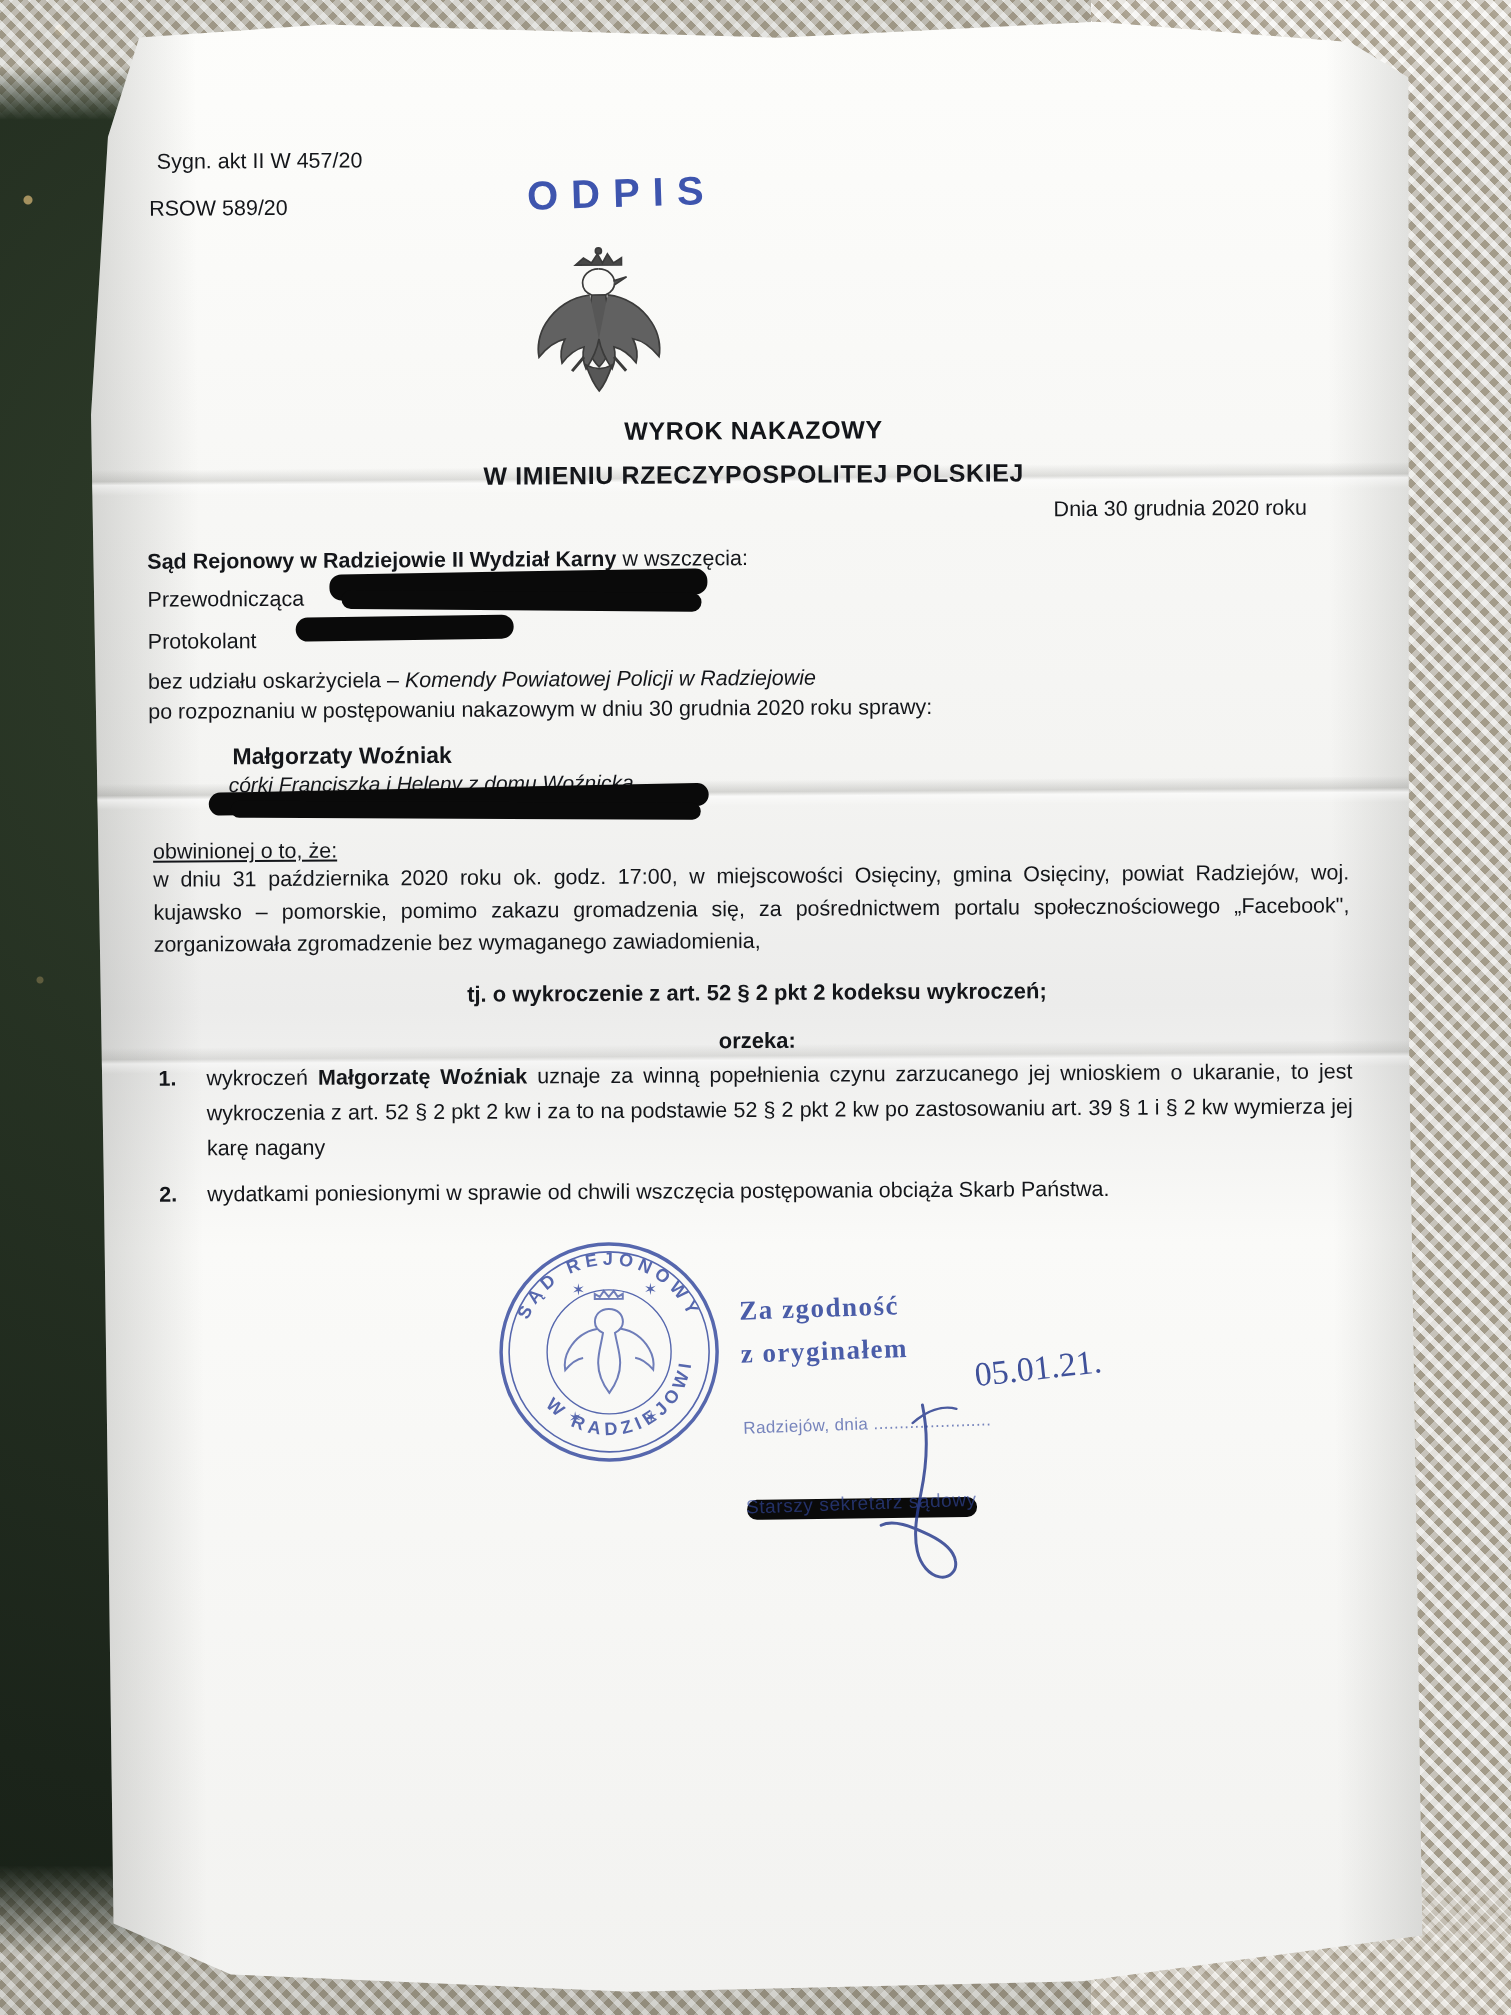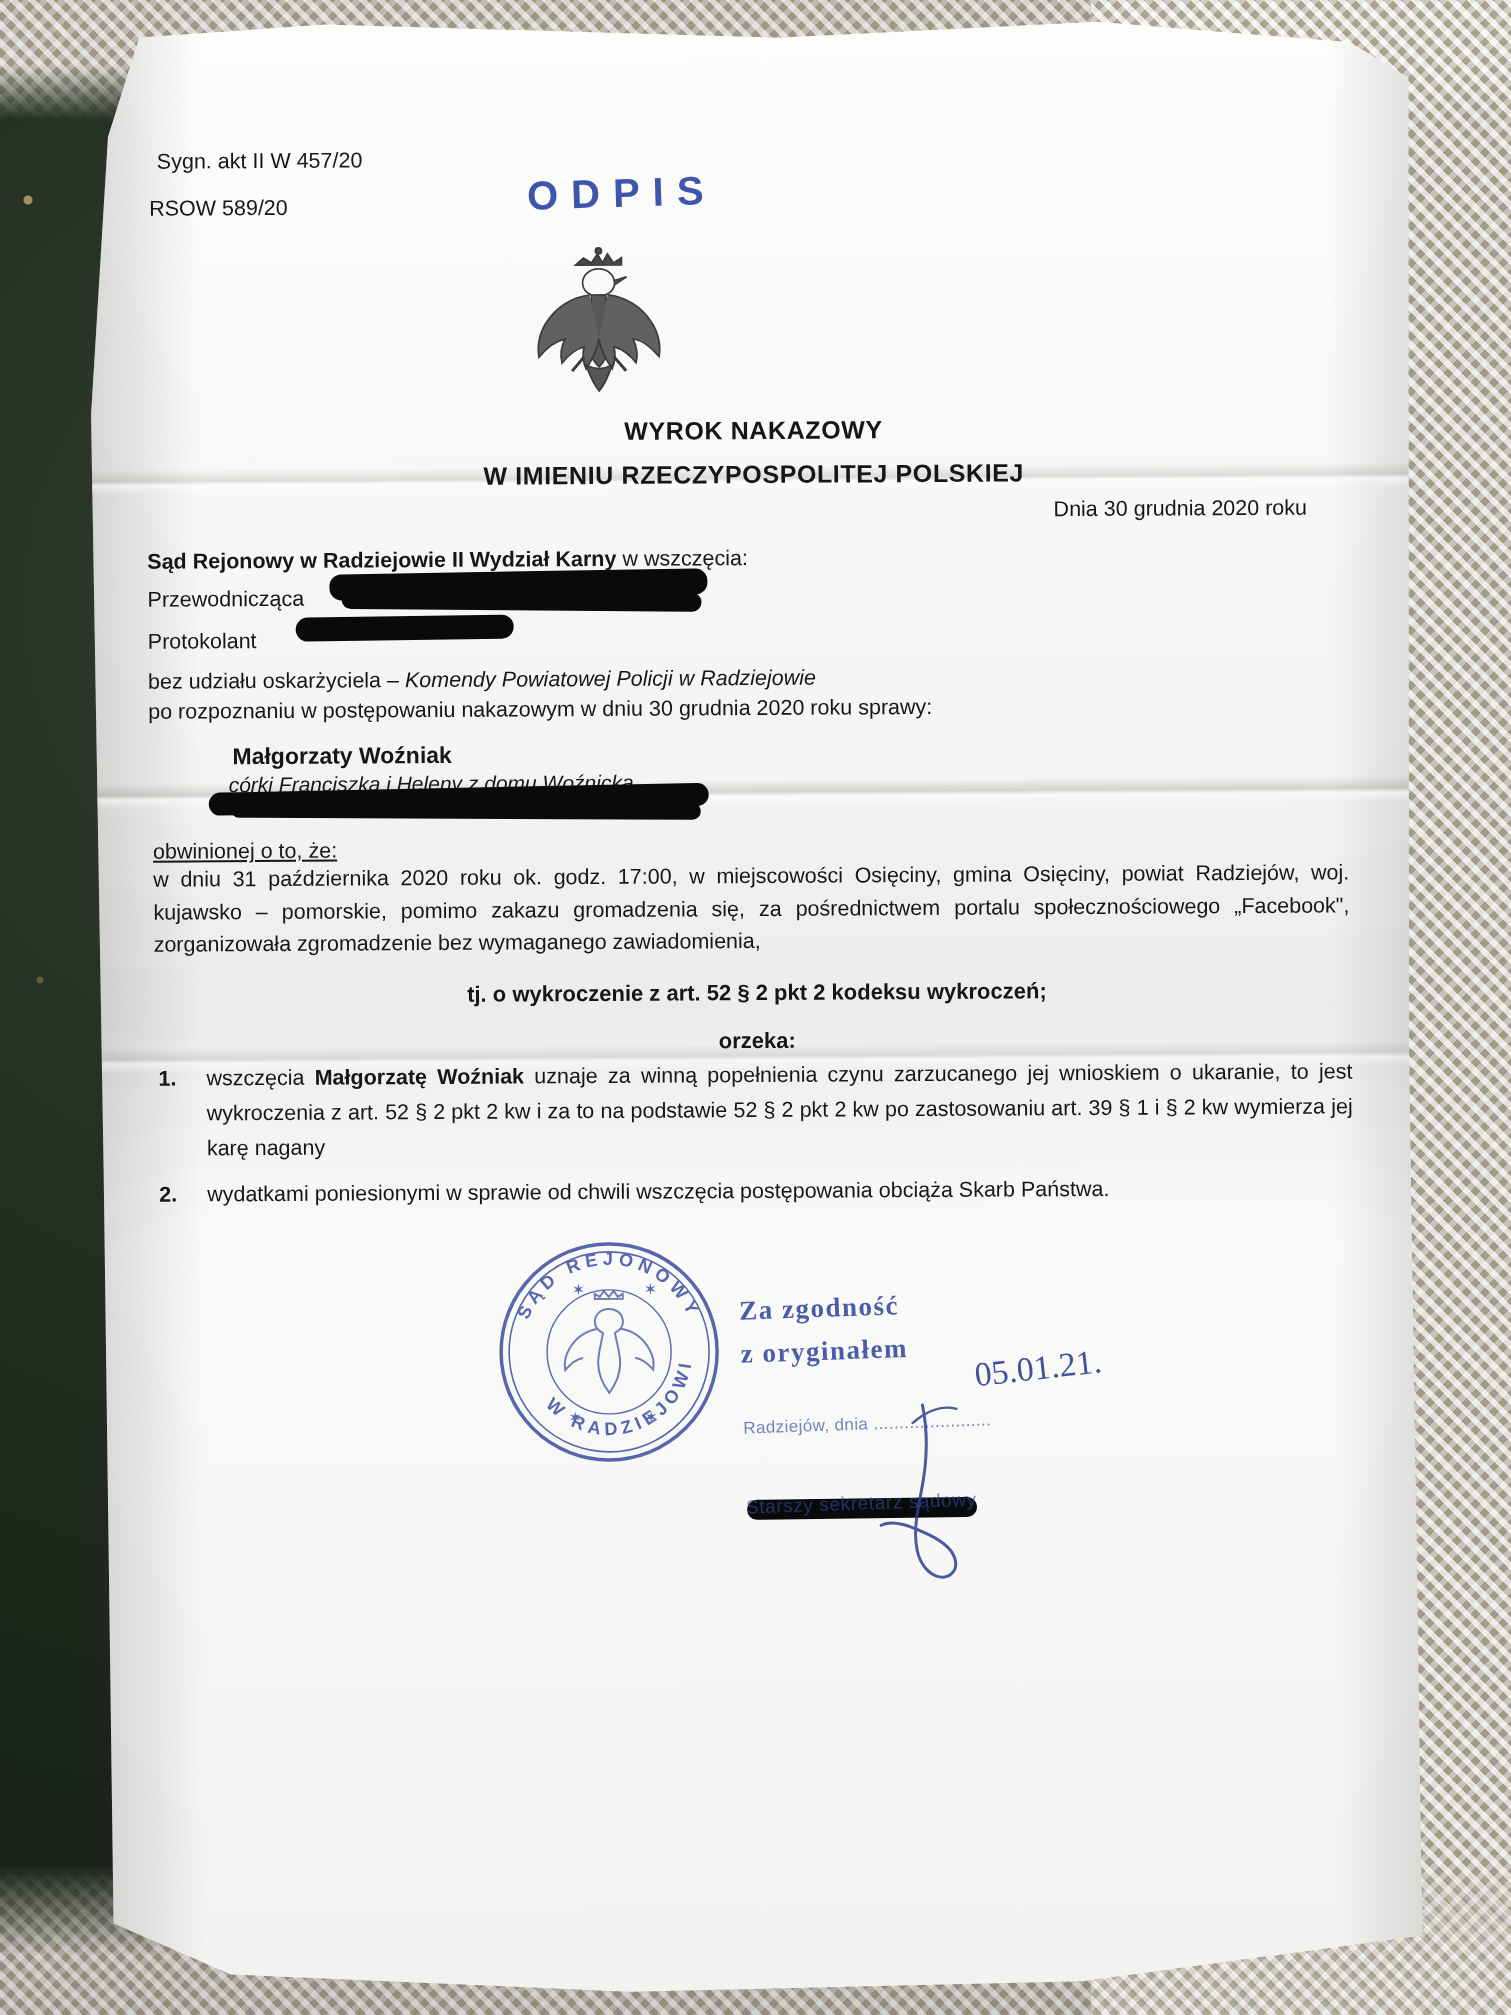--- a/index.html
+++ b/index.html
@@ -388,21 +388,21 @@
     <div class="accused-sub">córki Franciszka i Heleny z domu Woźnicka</div>
 
     <div class="charge-label">obwinionej o to, że:</div>
     <div class="charge-body">w dniu 31 października 2020 roku ok. godz. 17:00, w miejscowości Osięciny, gmina Osięciny, powiat Radziejów, woj. kujawsko – pomorskie, pomimo zakazu gromadzenia się, za pośrednictwem portalu społecznościowego „Facebook", zorganizowała zgromadzenie bez wymaganego zawiadomienia,</div>
 
     <div class="tj">tj. o wykroczenie z art. 52 § 2 pkt 2 kodeksu wykroczeń;</div>
     <div class="orzeka">orzeka:</div>
 
     <div class="item item1">
       <span class="num">1.</span>
-      <span class="txt"><span>wszczęcia </span><b>Małgorzatę Woźniak</b><span> uznaje za winną popełnienia czynu zarzucanego jej wnioskiem o ukaranie, to jest wykroczenia z art. 52 § 2 pkt 2 kw i za to na podstawie 52 § 2 pkt 2 kw po zastosowaniu art. 39 § 1 i § 2 kw wymierza jej karę nagany</span></span>
+      <span class="txt"><span>wykroczeń </span><b>Małgorzatę Woźniak</b><span> uznaje za winną popełnienia czynu zarzucanego jej wnioskiem o ukaranie, to jest wykroczenia z art. 52 § 2 pkt 2 kw i za to na podstawie 52 § 2 pkt 2 kw po zastosowaniu art. 39 § 1 i § 2 kw wymierza jej karę nagany</span></span>
     </div>
 
     <div class="item item2">
       <span class="num">2.</span>
       <span class="txt">wydatkami poniesionymi w sprawie od chwili wszczęcia postępowania obciąża Skarb Państwa.</span>
     </div>
 
     <div class="redact r1"></div>
     <div class="redact r1b"></div>
     <div class="redact r2"></div>

